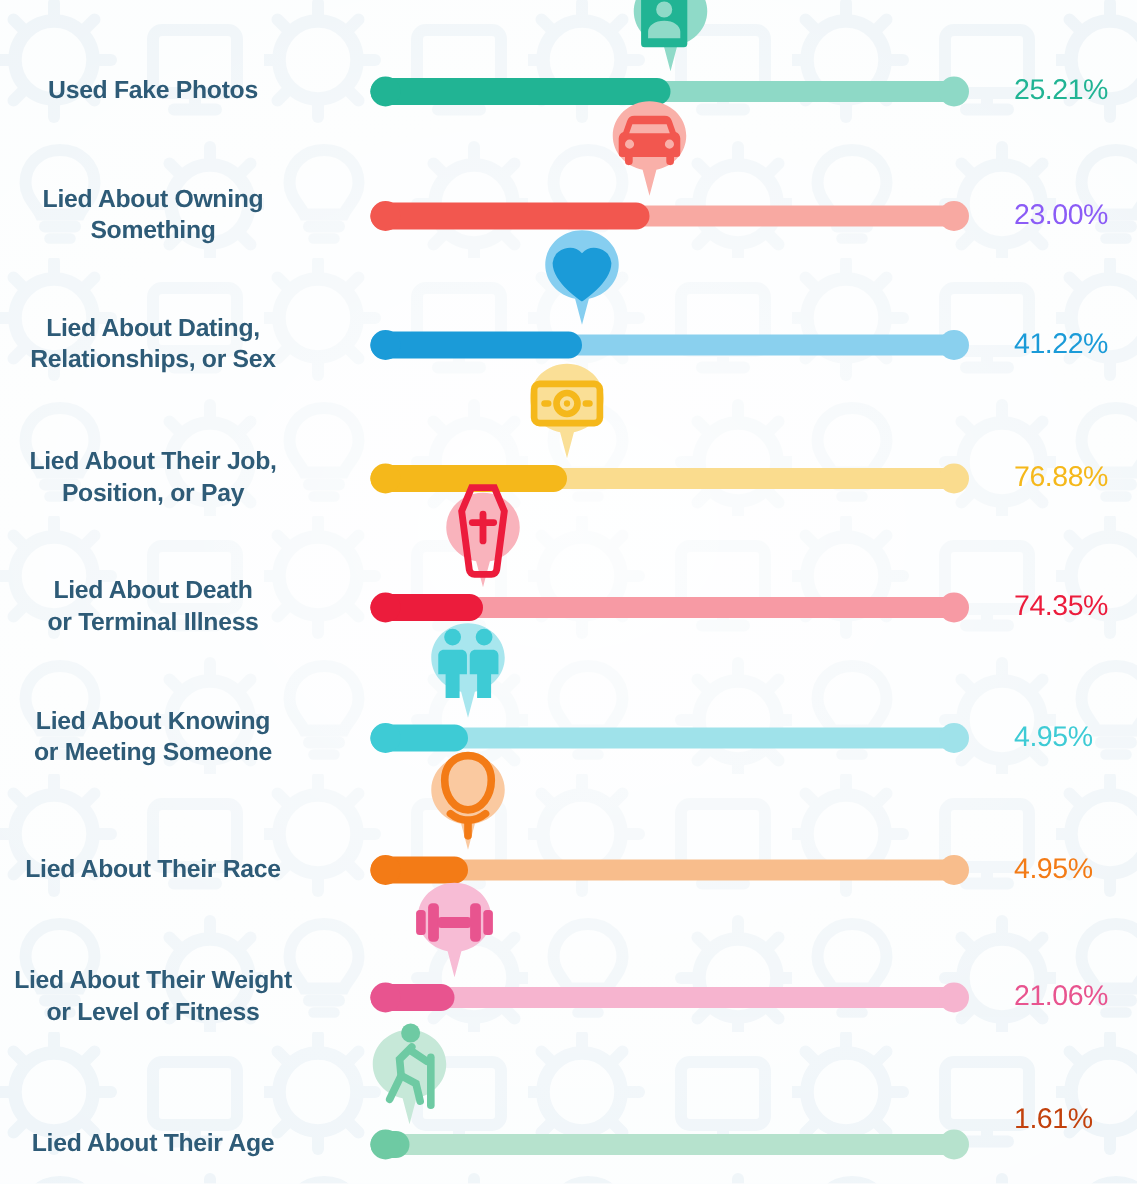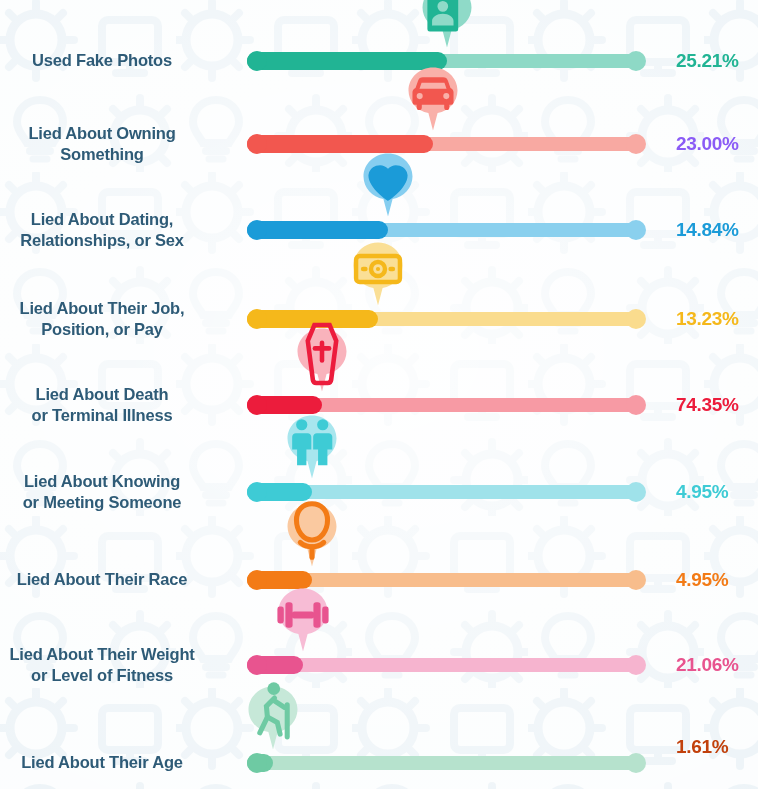--- a/index.html
+++ b/index.html
@@ -91,21 +91,21 @@
     position: absolute;
     top: -3px;
     width: 20px; height: 20px;
     border-radius: 50%;
   }
 
   .value {
     position: absolute;
     left: 676px;
     font-size: 19px;
-    font-weight: 700;
+    font-weight: 400;
     letter-spacing: -0.3px;
     transform: translateY(-50%);
     white-space: nowrap;
   }
 
   
   .pin {
     position: absolute;
     width: 56px; height: 66px;
     pointer-events: none;
@@ -216,21 +216,21 @@
             <path d="M12 21s-8.4-5.3-8.4-11A4.9 4.9 0 0 1 12 7.2 4.9 4.9 0 0 1 20.4 10c0 5.7-8.4 11-8.4 11z"></path>
           </svg>
         </span>
       </div>
       <div class="track-wrap" style="left:247px; top:230px; width:396px">
         <div class="track" style="width:396px; background:#8ad0ee"></div>
         <div class="knob-right" style="left:379px; background:#8ad0ee"></div>
         <div class="fill" style="width:141px; background:#1b9bd8"></div>
         <div class="knob-left" style="background:#1b9bd8"></div>
       </div>
-      <div class="value" style="top:230px; color:#1b9bd8">14.84%</div>
+      <div class="value" style="top:230px; color:#1b9bd8">41.22%</div>
     </div>
     <div class="row" style="top: 0px;">
       <div class="row-label" style="top:319px">Lied About Their Job,
 Position, or Pay</div>
       <div class="pin" style="left:350px; top:241px; color:#f5b81b">
         <svg viewBox="0 0 56 66" xmlns="http://www.w3.org/2000/svg">
           <path d="M28 1.5c13.5 0 24.5 10.3 24.5 23 0 11.2-8.6 20.6-19.9 22.6L28 64.5l-4.6-17.4C12.1 45.1 3.5 35.7 3.5 24.5c0-12.7 11-23 24.5-23z" fill="#fadf96"></path>
         </svg>
         <span class="pin-icon">
           <svg width="26" height="26" viewBox="0 0 24 24" fill="none" stroke="currentColor" stroke-width="1.9">
@@ -241,21 +241,21 @@
             <line x1="17.4" y1="12" x2="18.4" y2="12" stroke-linecap="round"></line>
           </svg>
         </span>
       </div>
       <div class="track-wrap" style="left:247px; top:319px; width:396px">
         <div class="track" style="width:396px; background:#fadc8e"></div>
         <div class="knob-right" style="left:379px; background:#fadc8e"></div>
         <div class="fill" style="width:131px; background:#f5b81b"></div>
         <div class="knob-left" style="background:#f5b81b"></div>
       </div>
-      <div class="value" style="top:319px; color:#f5b81b">13.23%</div>
+      <div class="value" style="top:319px; color:#f5b81b">76.88%</div>
     </div>
     <div class="row" style="top: 0px;">
       <div class="row-label" style="top:405px">Lied About Death
 or Terminal Illness</div>
       <div class="pin" style="left:294px; top:327px; color:#ec1c3c">
         <svg viewBox="0 0 56 66" xmlns="http://www.w3.org/2000/svg">
           <path d="M28 1.5c13.5 0 24.5 10.3 24.5 23 0 11.2-8.6 20.6-19.9 22.6L28 64.5l-4.6-17.4C12.1 45.1 3.5 35.7 3.5 24.5c0-12.7 11-23 24.5-23z" fill="#f9b3bc"></path>
         </svg>
         <span class="pin-icon">
           <svg width="22" height="28" viewBox="0 0 18 26" fill="none" stroke="currentColor" stroke-width="1.8">

